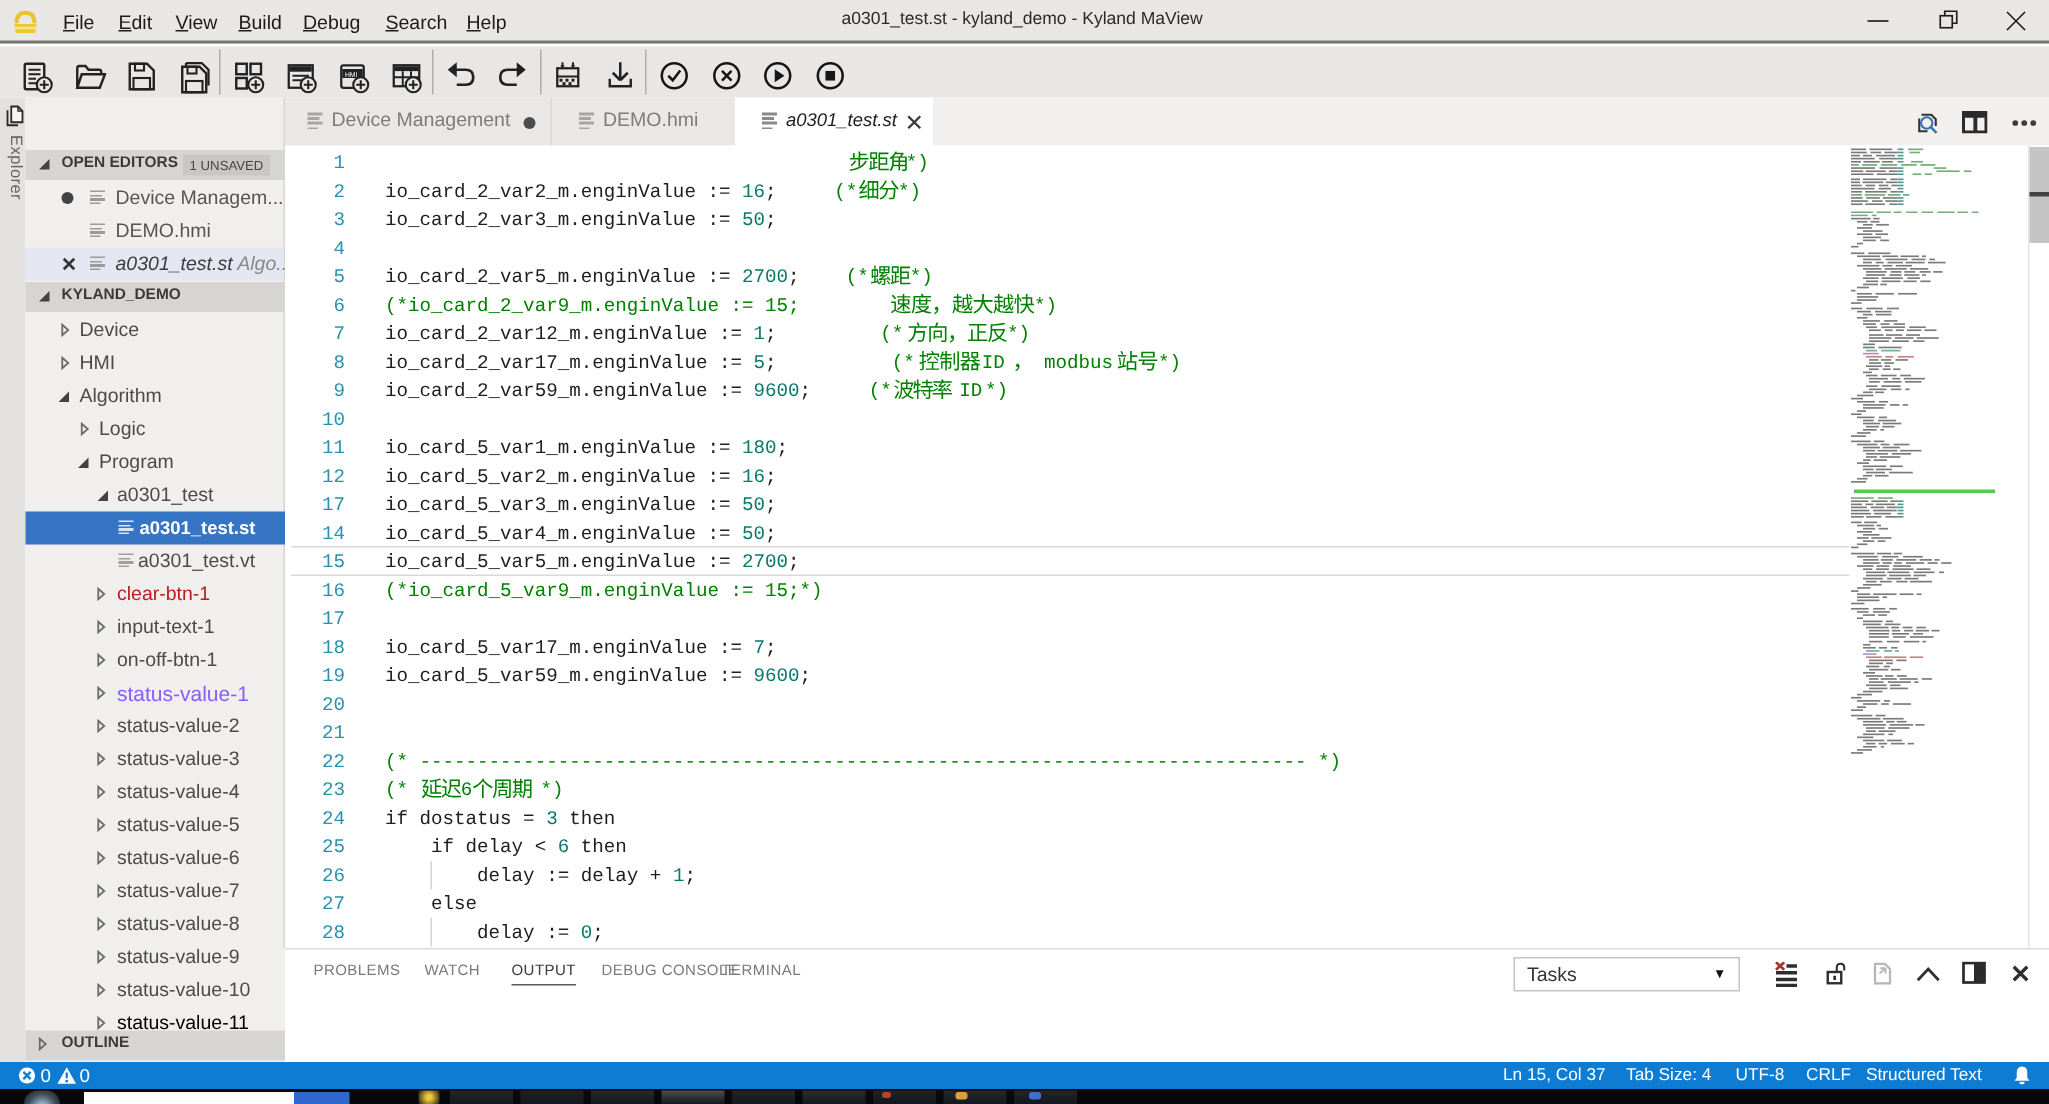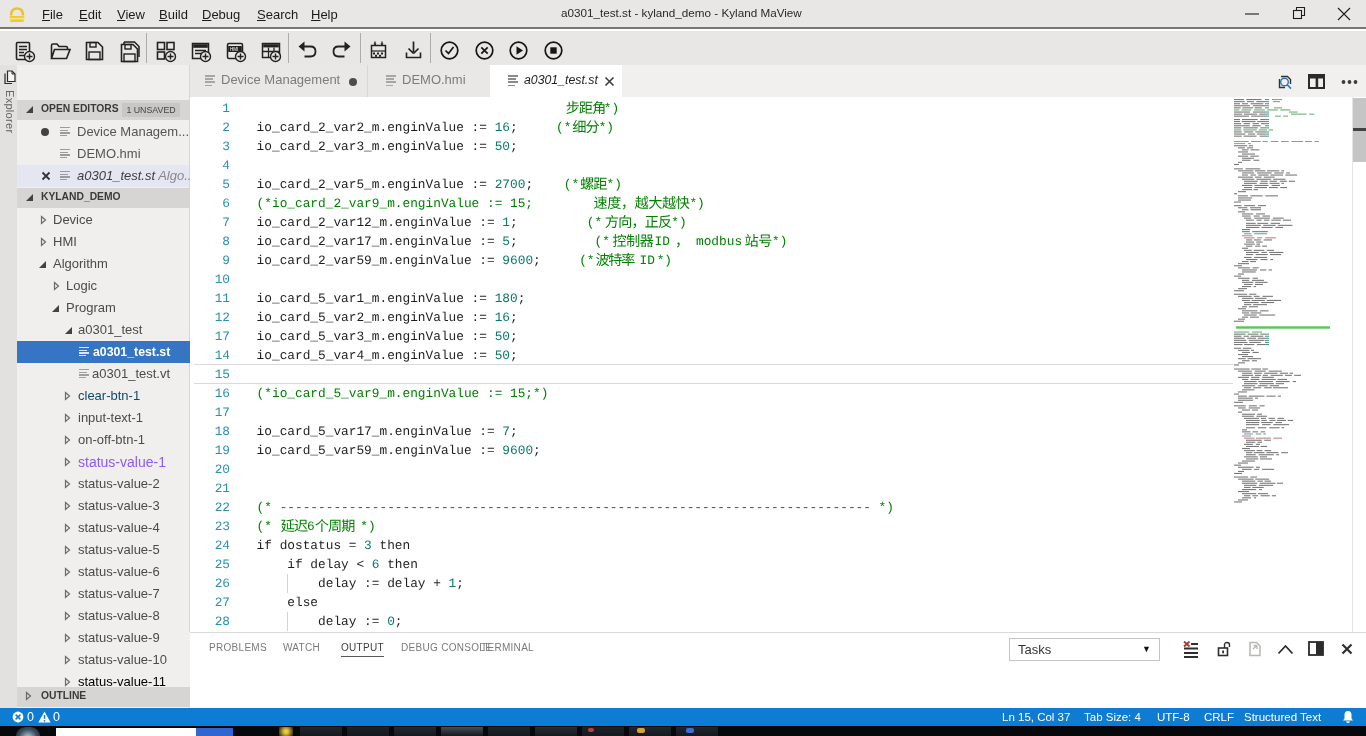--- a/index.html
+++ b/index.html
@@ -251,21 +251,21 @@
     <div style="position:absolute;left:79px;top:355.1px;width:7px;height:1.4px;background:#d8e4f2"></div>
 <div class="abs" style="left:93px;top:341px;font-size:12.3px;font-weight:bold;color:#fff;line-height:22px">a0301_test.st</div>
 <div style="position:absolute;left:79px;top:369.0px;width:10px;height:1.4px;background:#a0a0a0"></div>
     <div style="position:absolute;left:79px;top:371.7px;width:8px;height:1.4px;background:#a0a0a0"></div>
     <div style="position:absolute;left:79px;top:374.4px;width:10px;height:1.4px;background:#a0a0a0"></div>
     <div style="position:absolute;left:79px;top:377.1px;width:7px;height:1.4px;background:#a0a0a0"></div>
 <div class="abs" style="left:92px;top:363px;font-size:13px;color:#4b4b4b;line-height:22px">a0301_test.vt</div>
 <svg class="abs" style="left:64px;top:391px" width="7" height="10">
       <path d="M1.5 1.5 L5.5 5 L1.5 8.5 Z" fill="none" stroke="#6b6b6b" stroke-width="1.2"></path>
     </svg>
-<div class="abs" style="left:78px;top:385px;font-size:13px;color:#0c4a6e;line-height:22px">clear-btn-1</div>
+<div class="abs" style="left:78px;top:385px;font-size:13px;color:#b91c1c;line-height:22px">clear-btn-1</div>
 <svg class="abs" style="left:64px;top:413px" width="7" height="10">
       <path d="M1.5 1.5 L5.5 5 L1.5 8.5 Z" fill="none" stroke="#6b6b6b" stroke-width="1.2"></path>
     </svg>
 <div class="abs" style="left:78px;top:407px;font-size:13px;color:#4b4b4b;line-height:22px">input-text-1</div>
 <svg class="abs" style="left:64px;top:435px" width="7" height="10">
       <path d="M1.5 1.5 L5.5 5 L1.5 8.5 Z" fill="none" stroke="#6b6b6b" stroke-width="1.2"></path>
     </svg>
 <div class="abs" style="left:78px;top:429px;font-size:13px;color:#4b4b4b;line-height:22px">on-off-btn-1</div>
 <svg class="abs" style="left:64px;top:457px" width="7" height="10">
       <path d="M1.5 1.5 L5.5 5 L1.5 8.5 Z" fill="none" stroke="#6b6b6b" stroke-width="1.2"></path>
@@ -337,20 +337,21 @@
 <div class="cl" style="top:270px"></div>
 <div class="ln" style="top:270px">10</div>
 <div class="cl" style="top:289px"><span class="c">io_card_5_var1_m.enginValue := </span><span class="n">180</span><span class="c">;</span></div>
 <div class="ln" style="top:289px">11</div>
 <div class="cl" style="top:308px"><span class="c">io_card_5_var2_m.enginValue := </span><span class="n">16</span><span class="c">;</span></div>
 <div class="ln" style="top:308px">12</div>
 <div class="cl" style="top:327px"><span class="c">io_card_5_var3_m.enginValue := </span><span class="n">50</span><span class="c">;</span></div>
 <div class="ln" style="top:327px">17</div>
 <div class="cl" style="top:346px"><span class="c">io_card_5_var4_m.enginValue := </span><span class="n">50</span><span class="c">;</span></div>
 <div class="ln" style="top:346px">14</div>
+<div class="cl" style="top:365px"><span class="c">io_card_5_var5_m.enginValue := </span><span class="n">2700</span><span class="c">;</span></div>
 <div class="ln" style="top:365px">15</div>
 <div class="cl" style="top:384px"><span class="g">(*io_card_5_var9_m.enginValue := 15;*)</span></div>
 <div class="ln" style="top:384px">16</div>
 <div class="ln" style="top:403px">17</div>
 <div class="cl" style="top:422px"><span class="c">io_card_5_var17_m.enginValue := </span><span class="n">7</span><span class="c">;</span></div>
 <div class="ln" style="top:422px">18</div>
 <div class="cl" style="top:441px"><span class="c">io_card_5_var59_m.enginValue := </span><span class="n">9600</span><span class="c">;</span></div>
 <div class="ln" style="top:441px">19</div>
 <div class="cl" style="top:460px"></div>
 <div class="ln" style="top:460px">20</div>

